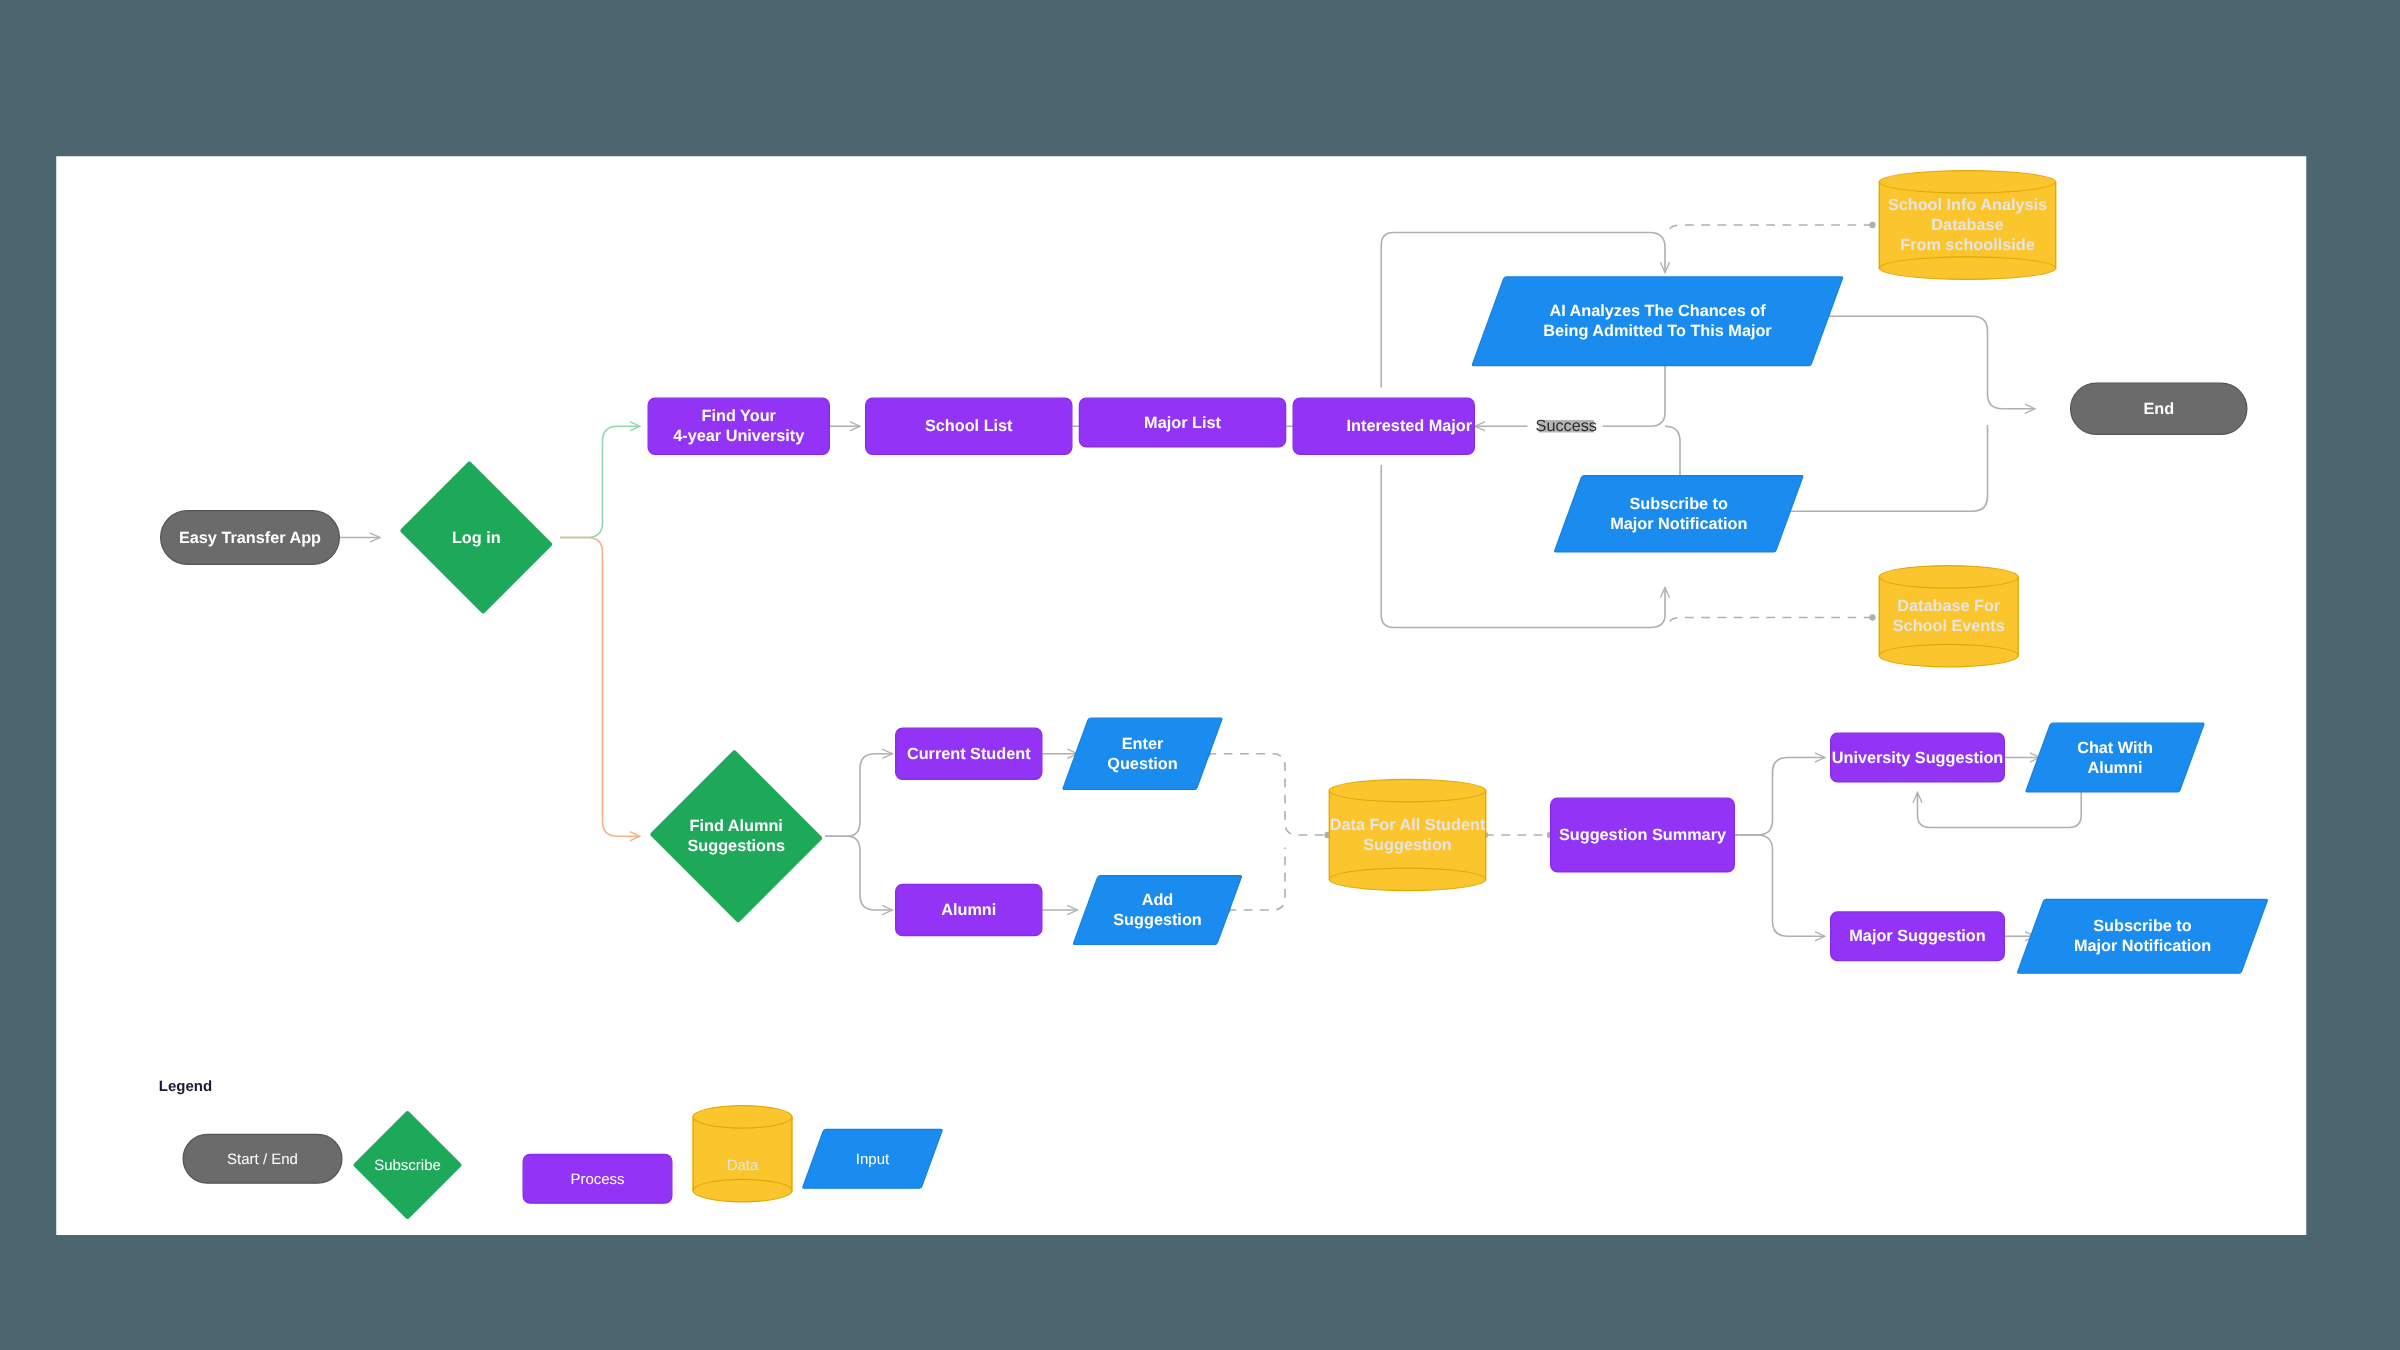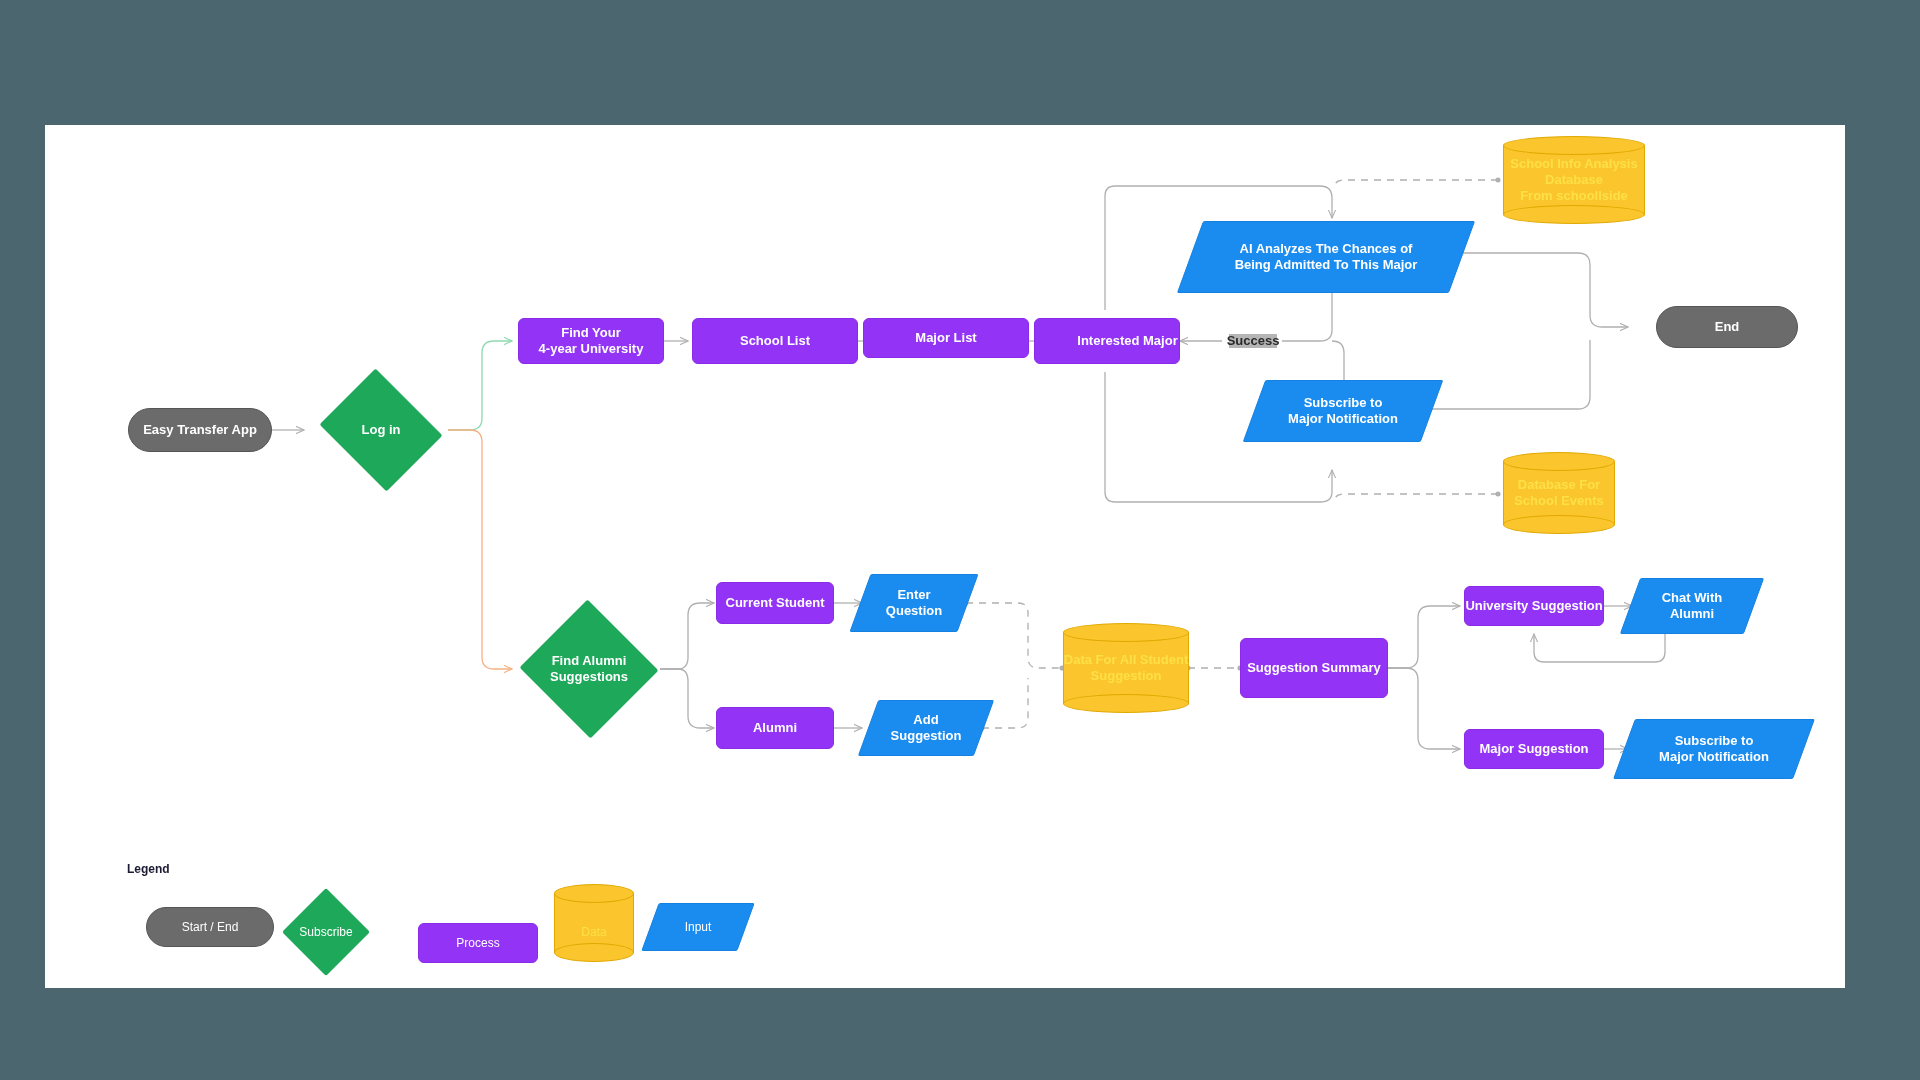--- a/index.html
+++ b/index.html
@@ -70,37 +70,37 @@
     background: transparent; border: none;
   }
   .n-input .para {
     position: absolute; left: 0; top: 0; width: 100%; height: 100%;
     background: #1a8cf0;
     border: 1.5px solid #1480e0;
     transform: skewX(-20deg);
     border-radius: 2px;
   }
   .n-input .lbl { position: relative; z-index: 2; }
-  .n-data { background: transparent; border: none; color: #fde047; }
+  .n-data { background: transparent; border: none; color: #e5e5e5; }
   .n-data .cyl-body {
     position: absolute; left: 0; top: 9px; width: 100%; height: calc(100% - 18px);
     background: #fbc52d; border-left: 1.5px solid #e0a800; border-right: 1.5px solid #e0a800;
   }
   .n-data .cyl-top {
     position: absolute; left: 0; top: 0; width: 100%; height: 19px;
     background: #fbc52d; border: 1.5px solid #e0a800; border-radius: 50%;
   }
   .n-data .cyl-bot {
     position: absolute; left: 0; bottom: 0; width: 100%; height: 19px;
     background: #fbc52d; border: 1.5px solid #e0a800; border-radius: 50%;
   }
   .n-data .lbl { position: relative; z-index: 3; }
   .n-tag {
-    background: #b5b5b5; border: 5px solid #ffffff;
-    color: #2b2b2b; font-weight: 700; font-size: 13px;
+    background: #b5b5b5; border: 7px solid #ffffff;
+    color: #2b2b2b; font-weight: 400; font-size: 13px;
     border-radius: 2px;
   }
   
   .lg { position: absolute; }
   .lg-label { font-size: 12px; font-weight: 400; }
 </style>
 </head>
 <body>
 
 <div id="title">SiteMap</div>

